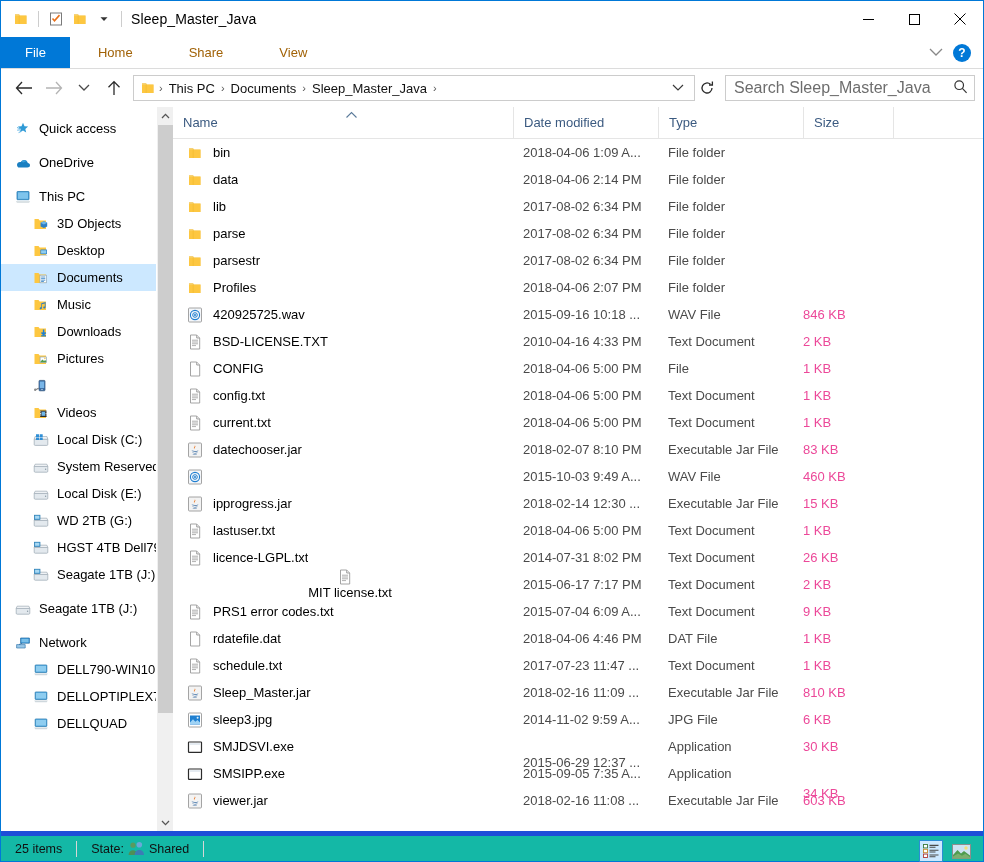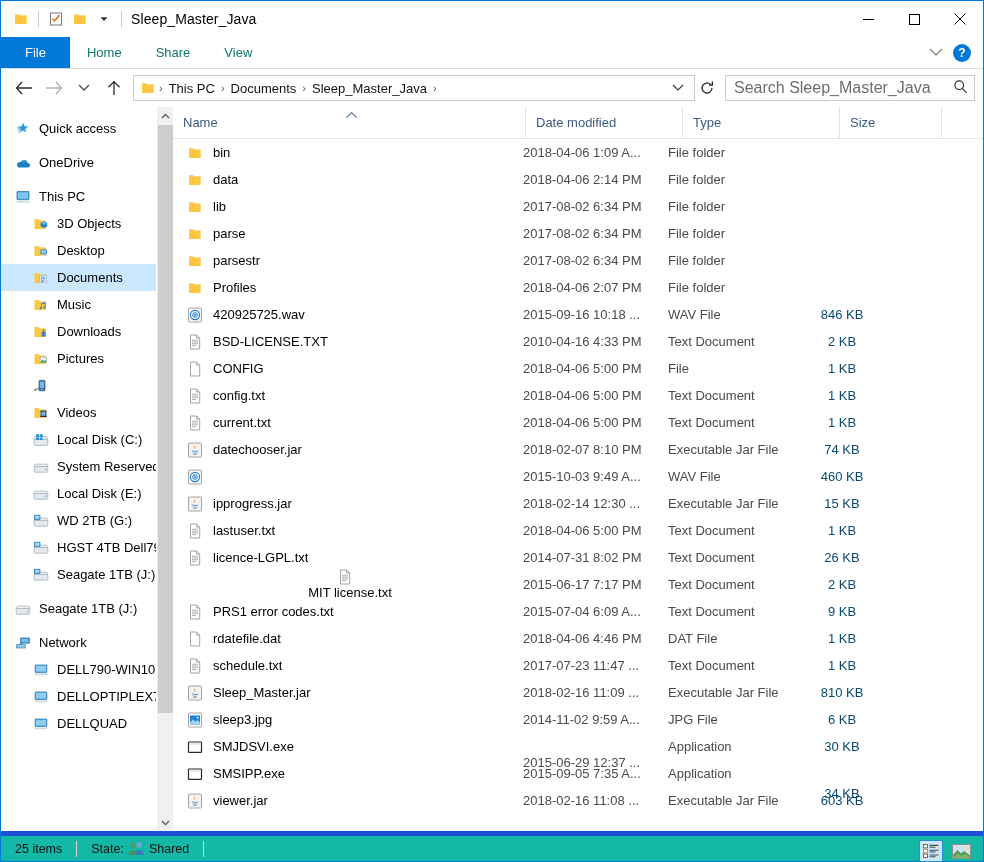--- a/index.html
+++ b/index.html
@@ -40,22 +40,22 @@
 
   
   .ribbonbar {
     height: 32px; flex: 0 0 32px;
     display:flex; align-items:stretch;
     background:#fff;
     border-bottom: 1px solid #dcdcdc;
     position: relative;
   }
   .tab {
-    padding: 0 17px; display:flex; align-items:center;
-    font-size: 13px; color:#0f766e;
+    padding: 0 28px; display:flex; align-items:center;
+    font-size: 13px; color:#a16207;
   }
   .tab.file { background:#0078d7; color:#fff; padding: 0 24px; }
   .ribbon-right { position:absolute; right: 6px; top:0; height:32px; display:flex; align-items:center; gap:10px; }
   .help-btn {
     width: 18px; height:18px; border-radius:50%; background:#0078d7;
     color:#fff; font-size:12px; font-weight:bold;
     display:flex; align-items:center; justify-content:center;
     margin-right: 6px;
   }
 
@@ -114,40 +114,39 @@
   .nav-scroll .thumb {
     position:absolute; left:1px; width:15px; background:#cdcdcd;
   }
 
   
   .filepane { flex:1; display:flex; flex-direction:column; min-width:0; background:#fff; }
   .colheader {
     height: 32px; flex:0 0 32px; display:flex; align-items:center;
     border-bottom:1px solid #e5e5e5;
     position:relative;
-    gap:12px;
   }
   .col {
     font-size:13px; color:#3b5a80; padding-left:10px;
     height:32px; display:flex; align-items:center;
     border-left:1px solid #e5e5e5;
   }
   .col:first-child { border-left:none; }
   .sortcaret { position:absolute; left: 172px; top: 1px; }
   .rows { flex:1; overflow:hidden; }
   .row {
     height: 27px; display:flex; align-items:center;
     font-size:13px; color:#000;
   }
   .cell-name { display:flex; align-items:center; padding-left:14px; min-width:0; }
   .cell-name .ficon { width:16px; height:16px; flex:0 0 16px; margin-right:10px; display:flex; align-items:center; justify-content:center; }
   .fname { white-space:nowrap; overflow:hidden; }
   .cell-date { color:#4a4a4a; padding-left:10px; white-space:nowrap; }
   .cell-type { color:#4a4a4a; padding-left:10px; white-space:nowrap; }
-  .cell-size { color:#0c4a6e; text-align:center; padding-right:12px; white-space:nowrap; }
+  .cell-size { color:#ec4899; text-align:left; padding-right:12px; white-space:nowrap; }
 
   
   .statusbar {
     height: 30px; flex:0 0 30px;
     display:flex; align-items:center;
     border-top:5px solid #1d4ed8;
     background:#14b8a6; padding-left:14px;
     position:relative;
   }
   .status-seg { font-size:12.5px; color:#111; display:flex; align-items:center; }
@@ -724,21 +723,21 @@
                   <path d="M7.6 3.2c1.6 1.1.4 2-.1 2.7-.5.8.6 1.3.6 1.3s-1.9-.7-1.1-1.8c.6-.9 1.3-1.3.6-2.2z" fill="#e8701a"></path>
                   <path d="M4.6 8.6c2 .7 5 .6 6.6-.1 0 0 .5.4-.9.9-3 1-6-.3-5.7-.8z" fill="#3b6ea5"></path>
                   <path d="M5.2 10.6c1.7.5 4 .4 5.2-.1 0 0 .4.3-.7.7-2.4.8-4.7-.2-4.5-.6z" fill="#3b6ea5"></path>
                   <path d="M5.6 12.3c1.4.4 3.2.3 4.2-.1 0 0 .3.3-.6.6-1.9.6-3.8-.2-3.6-.5z" fill="#3b6ea5"></path>
                 </svg>
               </span>
               <span class="fname">datechooser.jar</span>
             </div>
             <div class="cell-date" style="width: 145px;">2018-02-07 8:10 PM</div>
             <div class="cell-type" style="width: 145px;">Executable Jar File</div>
-            <div class="cell-size" style="width: 90px;">74 KB</div>
+            <div class="cell-size" style="width: 90px;">83 KB</div>
           </div>
           <div class="row">
             <div class="cell-name" style="width: 340px;">
               <span class="ficon">
                 <svg width="16" height="16" viewBox="0 0 16 16">
                   <rect x="1.5" y="1" width="13" height="14" rx="1" fill="#f5f7fa" stroke="#9a9a9a" stroke-width=".9"></rect>
                   <circle cx="8" cy="8" r="4.6" fill="none" stroke="#1f7fd0" stroke-width="1.1"></circle>
                   <circle cx="8" cy="8" r="2.3" fill="none" stroke="#1f7fd0" stroke-width="1"></circle>
                   <circle cx="8" cy="8" r="1" fill="#1f7fd0"></circle>
                 </svg>

